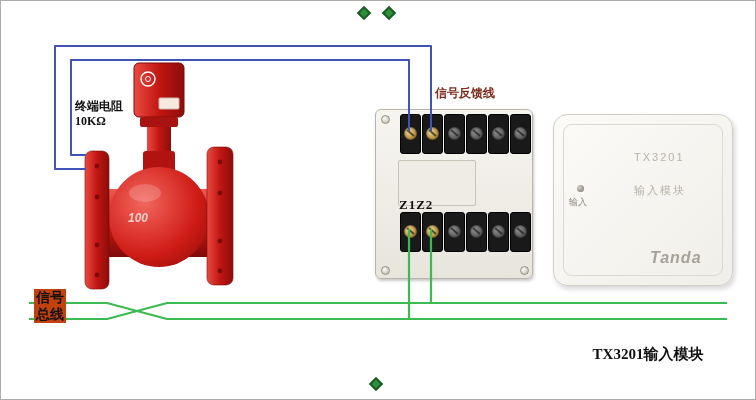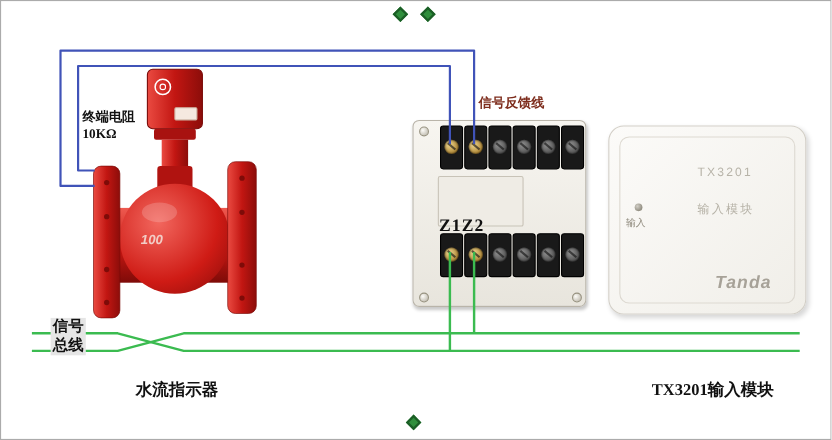--- a/index.html
+++ b/index.html
@@ -12,22 +12,22 @@
 
   .diamond { position:absolute; width:10px; height:10px; background:#2f8f3c;
              border:2px solid #1b5e26; transform:rotate(45deg); z-index:5; }
 
   .lbl { position:absolute; z-index:4; font-family:"Liberation Serif","DejaVu Serif",serif;
          font-weight:bold; color:#111; white-space:nowrap;text-align:center; }
   .lbl-resistor { left:74px; top:98px; width:78px; text-align:left; font-size:12px; line-height:15px; }
   .lbl-resistor span { display:block; }
   .lbl-feedback { left:434px; top:84px; font-size:12px; color:var(--label-maroon,#7d2c1c); }
   .lbl-ret { left:386px; top:156px; font-size:13px; letter-spacing:1px; }
-  .lbl-z   { left:398px; top:196px; font-size:16px; letter-spacing:1px; }
-  .lbl-bus { left:33px; top:288px; font-size:14px; line-height:17px; background:#e5e5e5; padding:0 2px;margin-left:12px; }
+  .lbl-z   { left:398px; top:196px; font-size:13px; letter-spacing:1px; }
+  .lbl-bus { left:33px; top:288px; font-size:14px; line-height:17px; background:#c2410c; padding:0 2px; }
   .lbl-bus span { display:block; }
   .caption-flow   { left:100px; top:344px; width:120px; text-align:center; font-size:15px; }
   .caption-module { left:585px; top:344px; width:124px; text-align:center; font-size:15px; }
 
   
   .tblock { position:absolute; left:374px; top:108px; width:158px; height:170px; z-index:2;
             background:linear-gradient(#f7f5f0,#e8e5dd); border:1px solid #b9b4a9;
             border-radius:6px; box-shadow:1px 2px 3px rgba(0,0,0,.22); }
   .trow { position:absolute; display:flex; gap:1px; }
   .trow.top { left:24px; top:4px; }
@@ -163,20 +163,19 @@
   <div class="lbl lbl-resistor">
     <span>终端电阻</span>
     <span>10KΩ</span>
   </div>
   <div class="lbl lbl-feedback">信号反馈线</div>
   <div class="lbl lbl-z">Z1Z2</div>
   <div class="lbl lbl-bus">
     <span>信号</span>
     <span>总线</span>
   </div>
-  <div class="lbl caption-flow">水流指示器</div>
   <div class="lbl caption-module">TX3201输入模块</div>
 
   <div class="diamond" style="left:358px;top:7px;"></div>
   <div class="diamond" style="left:383px;top:7px;"></div>
   <div class="diamond" style="left:370px;top:378px;"></div>
 
 </div>
 
 </body></html>

